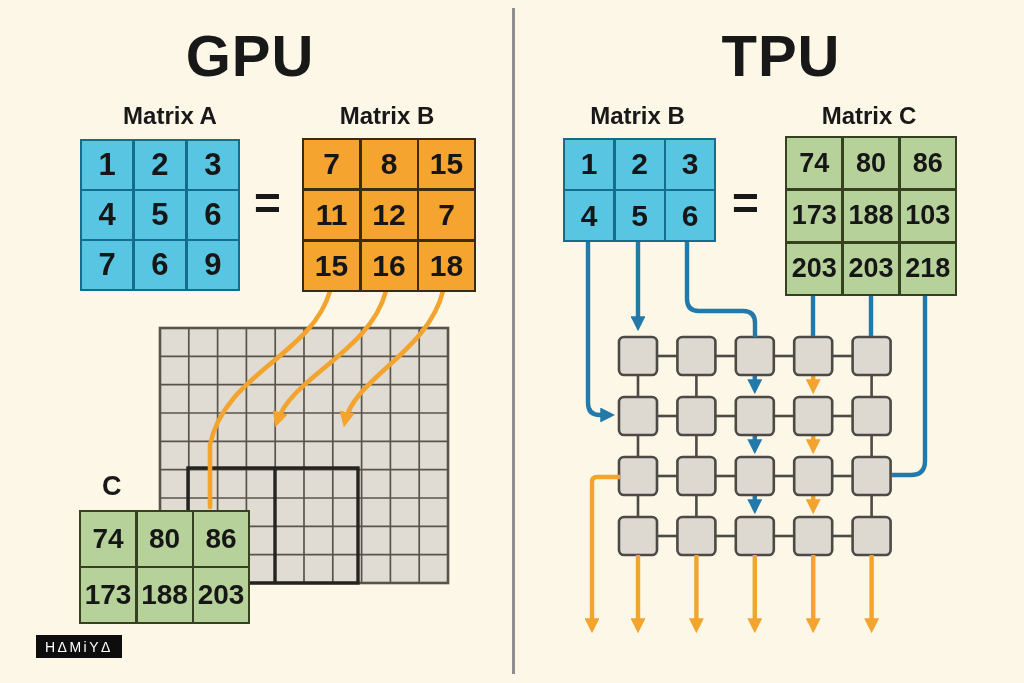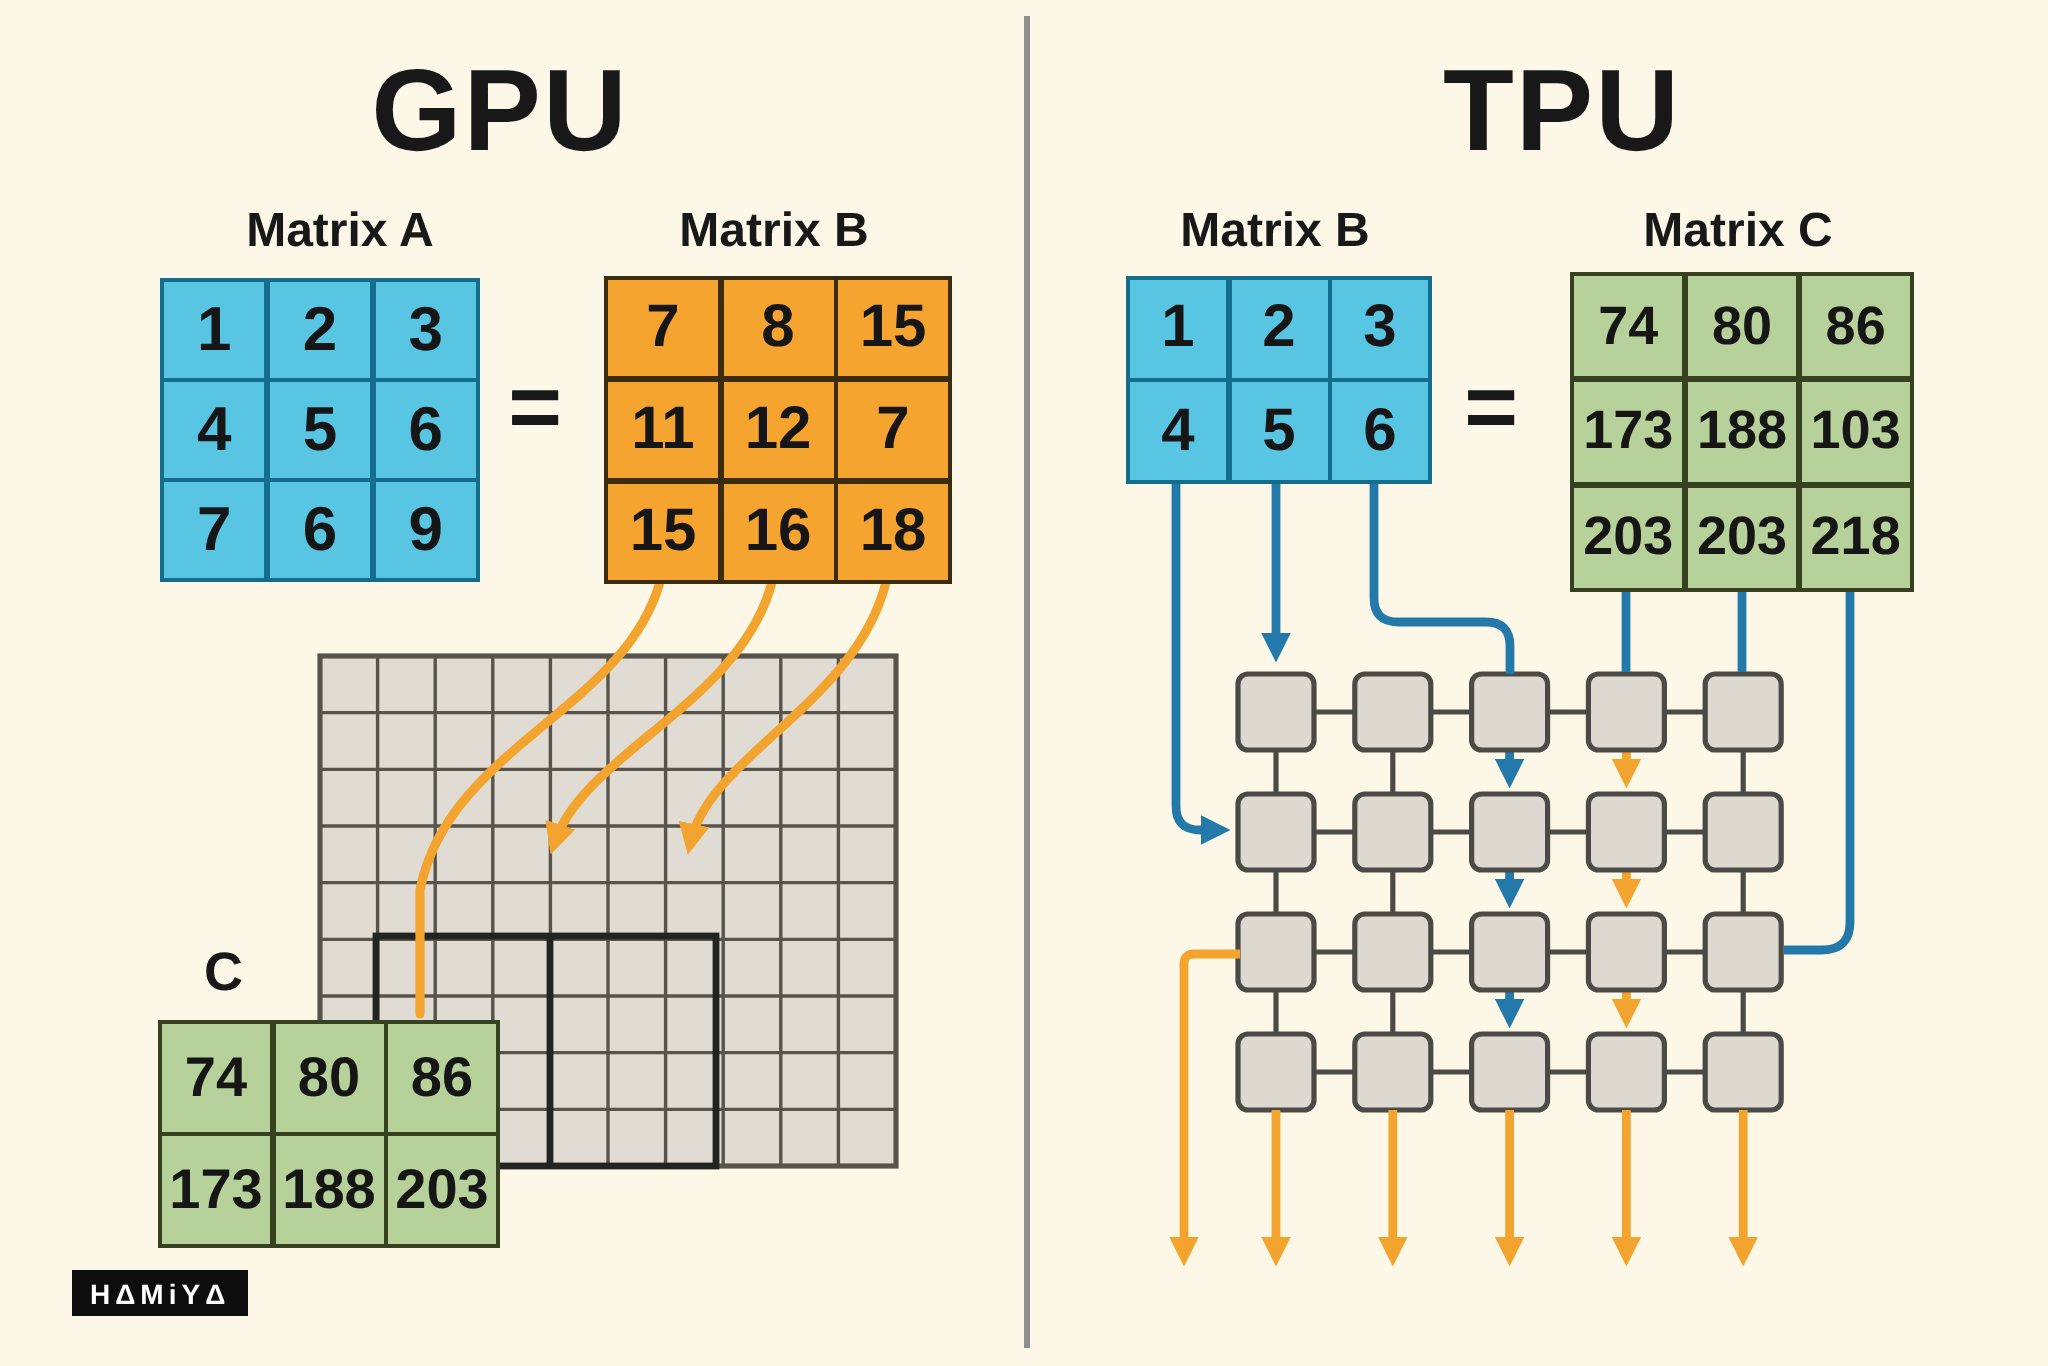--- a/index.html
+++ b/index.html
@@ -42,21 +42,21 @@
   #matrix-b-tpu{left:563px;top:138px;width:149px;height:100px;}
   #matrix-b-tpu .cell{font-size:30px;}
   #matrix-c-tpu{left:785px;top:136px;width:168px;height:156px;}
   #matrix-c-tpu .cell{font-size:27px;}
   .divider{
     z-index:2;left:512px;top:8px;width:2.5px;height:666px;
     background:var(--divider,#8e8e8e);
   }
   .logo{
     z-index:4;left:36px;top:635px;background:#0d0d0d;color:#ffffff;
-    font-size:14px;font-weight:700;letter-spacing:2.5px;
+    font-size:14px;font-weight:400;letter-spacing:2.5px;
     padding:4px 9px 3px 9px;line-height:16px;
   }
   .c-label{z-index:3;font-size:27px;font-weight:600;}
 </style>
 </head>
 <body>
 
 <div class="canvas">
 
   <svg class="layer" viewBox="0 0 1024 683">

